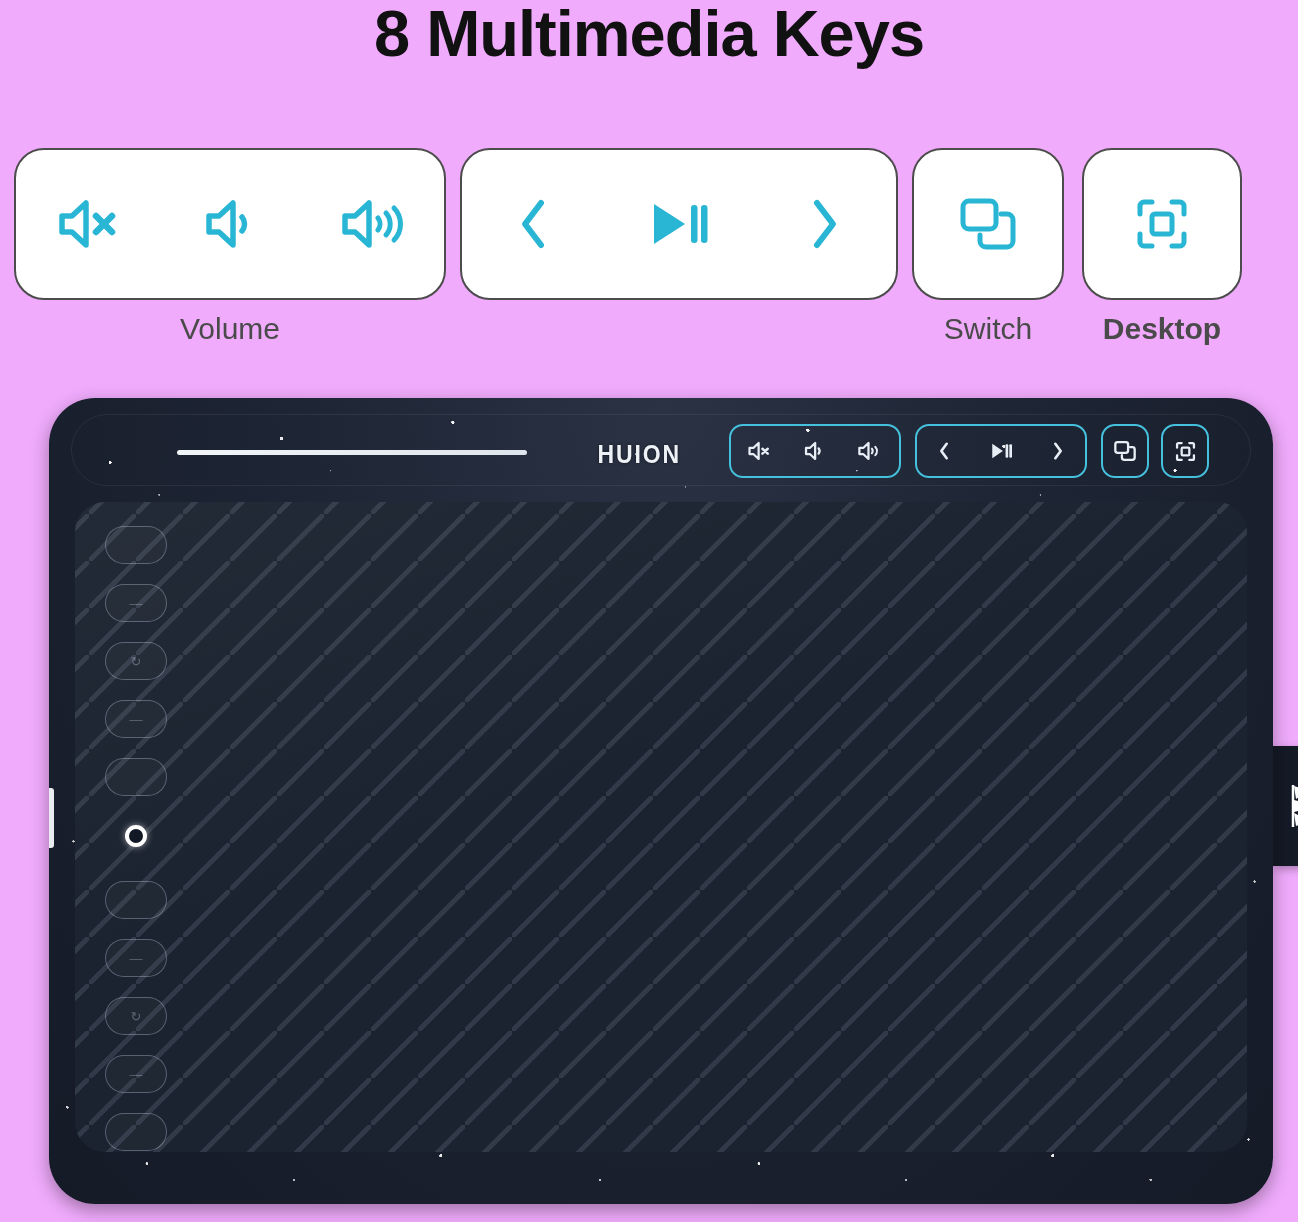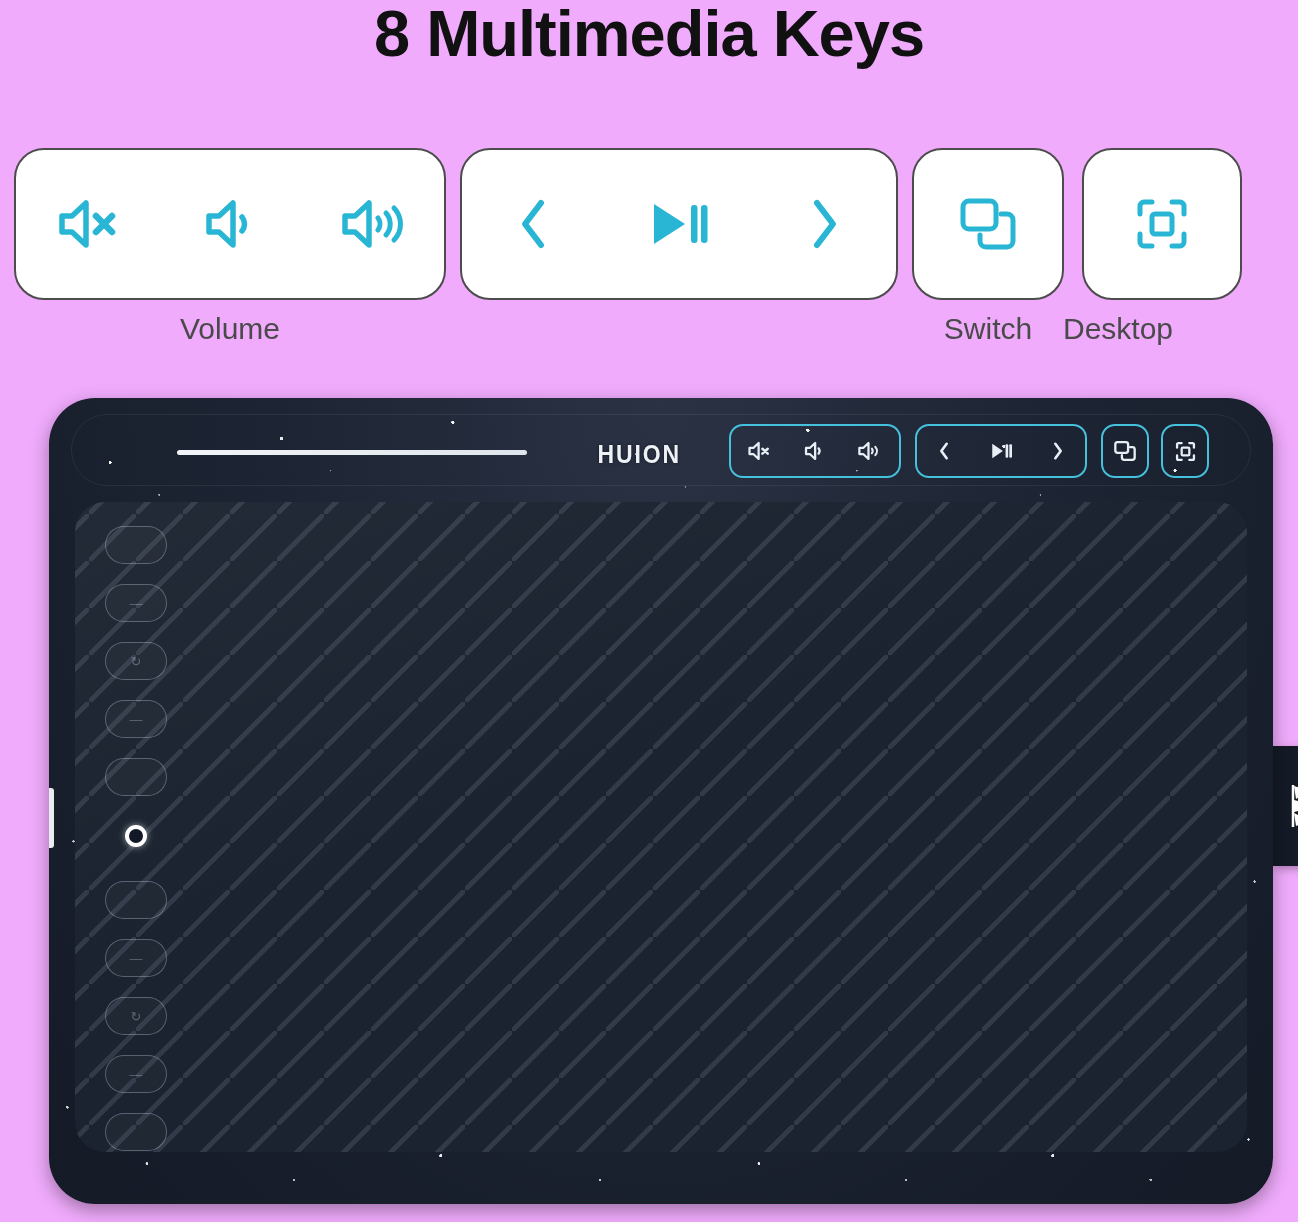--- a/index.html
+++ b/index.html
@@ -81,21 +81,21 @@
     top: 0;
     font-size: 30px;
     font-weight: 400;
     color: #4a4a4a;
     text-align: center;
     font-family: "Liberation Sans", sans-serif;
   }
   .caption.volume  { left: 0px;    width: 432px; }
   .caption.play    { left: 446px;  width: 438px; }
   .caption.switch  { left: 898px;  width: 152px; }
-  .caption.desktop { left: 1024px; width: 160px; }
+  .caption.desktop { left: 1068px; width: 160px; font-weight: bold; }
 
   
   #tablet-wrap {
     position: absolute;
     top: 398px;
     left: 14px;
     width: 1224px;
     height: 806px;
     margin-left: 35px;
   }

